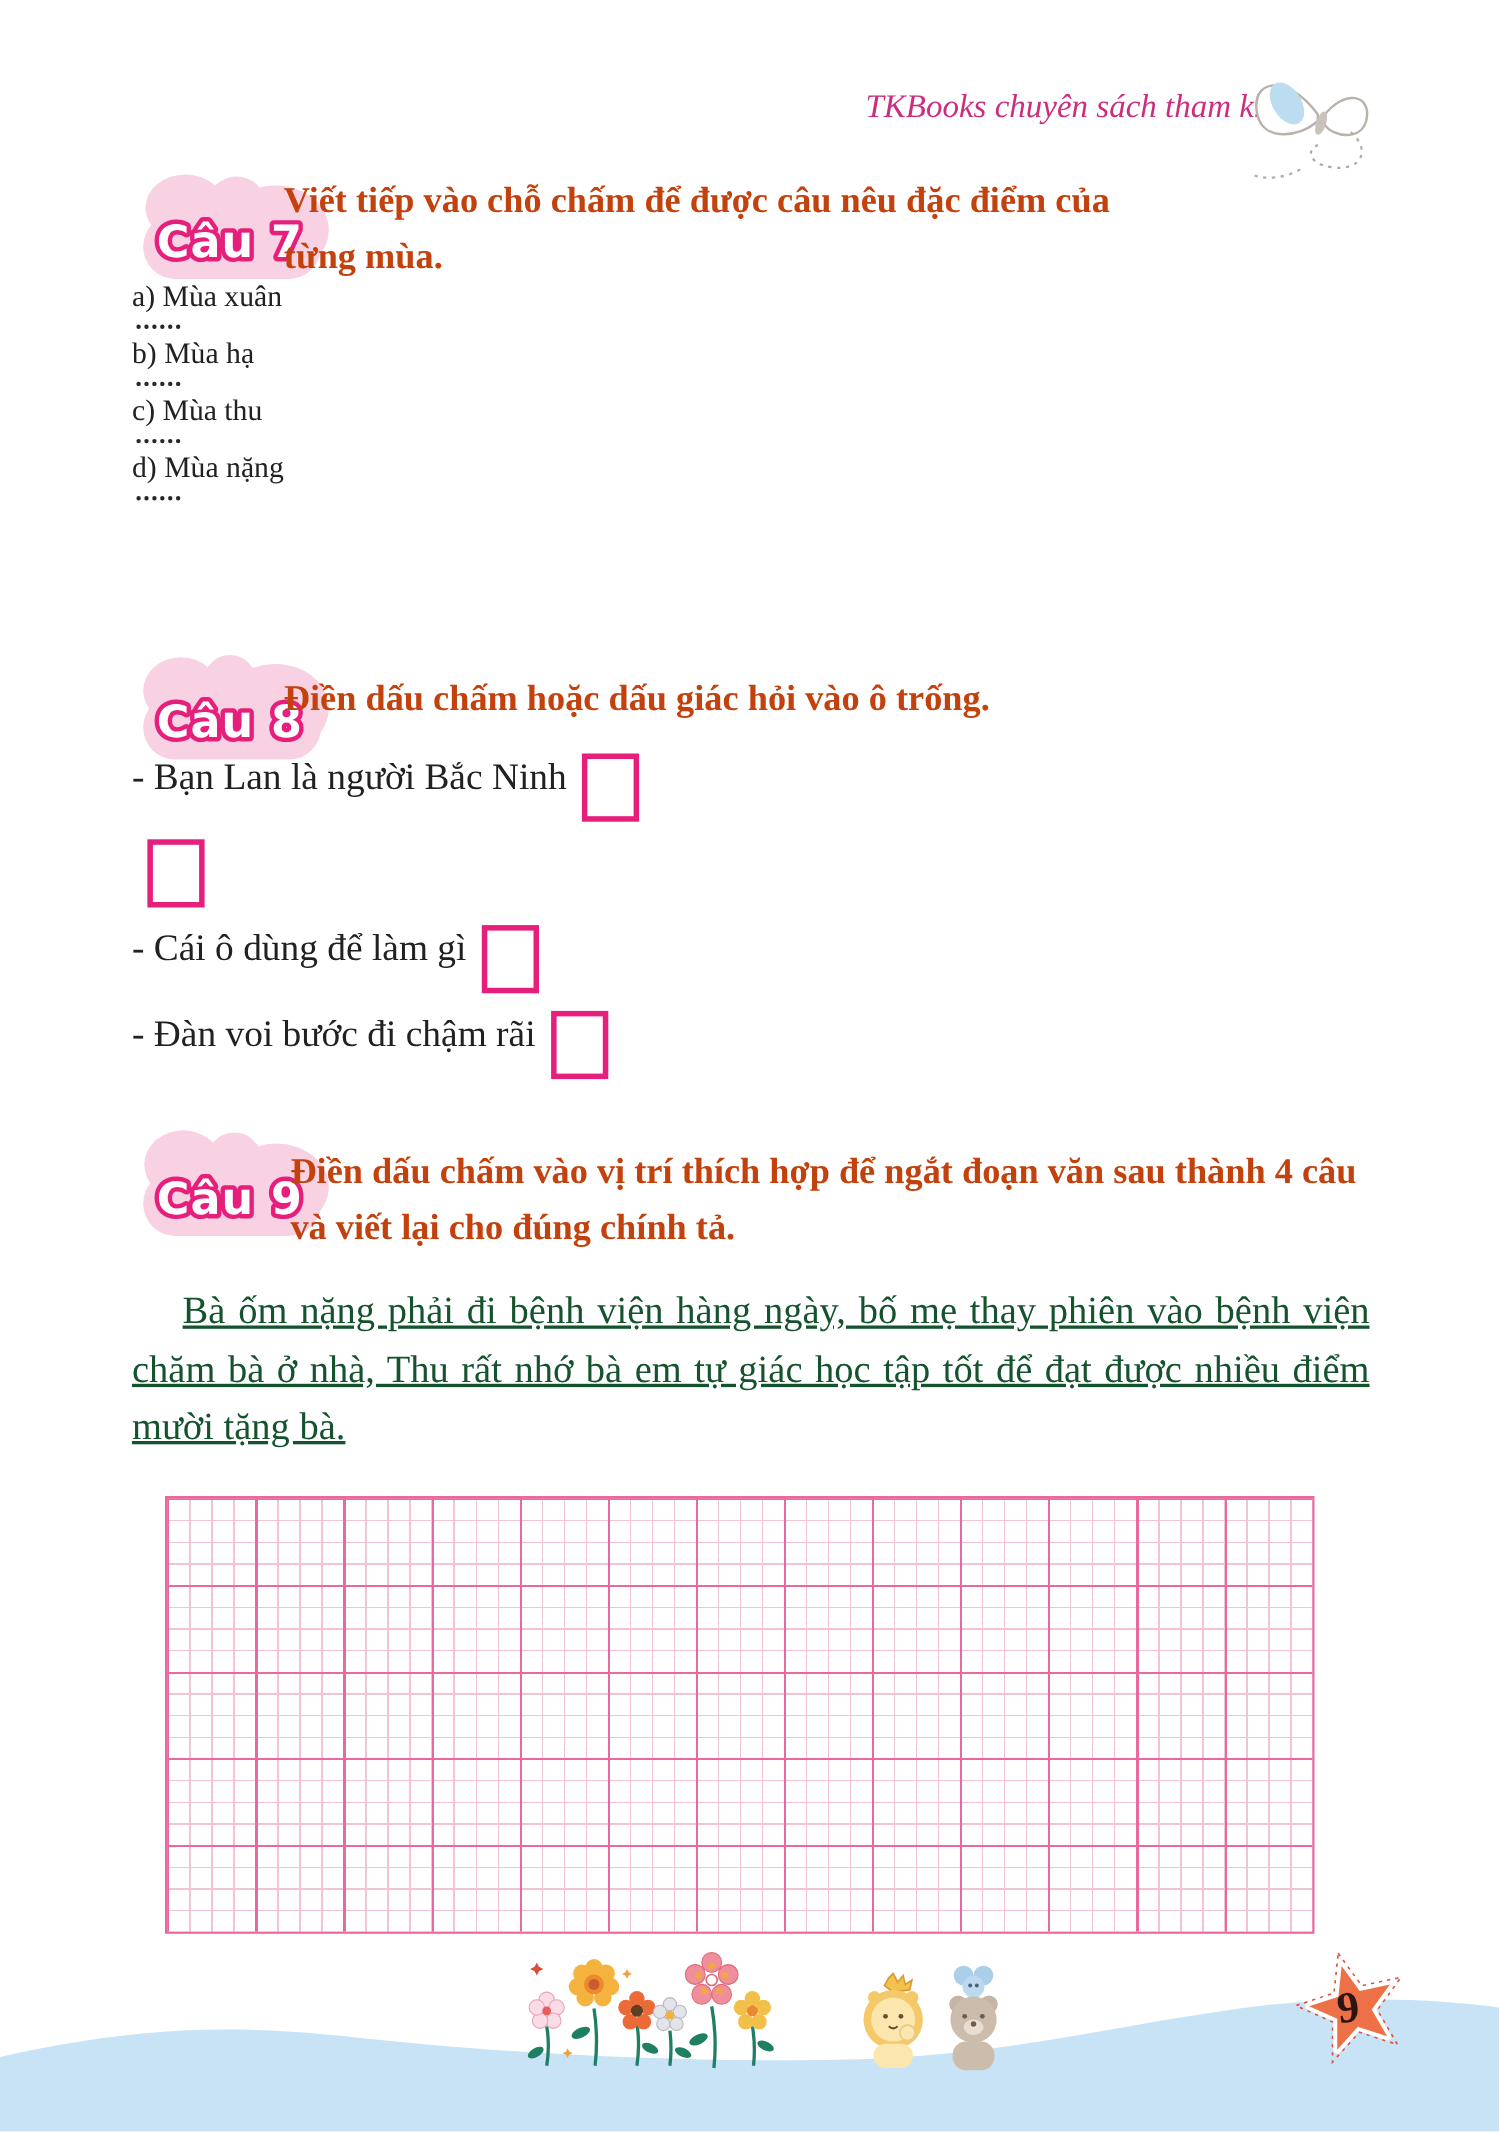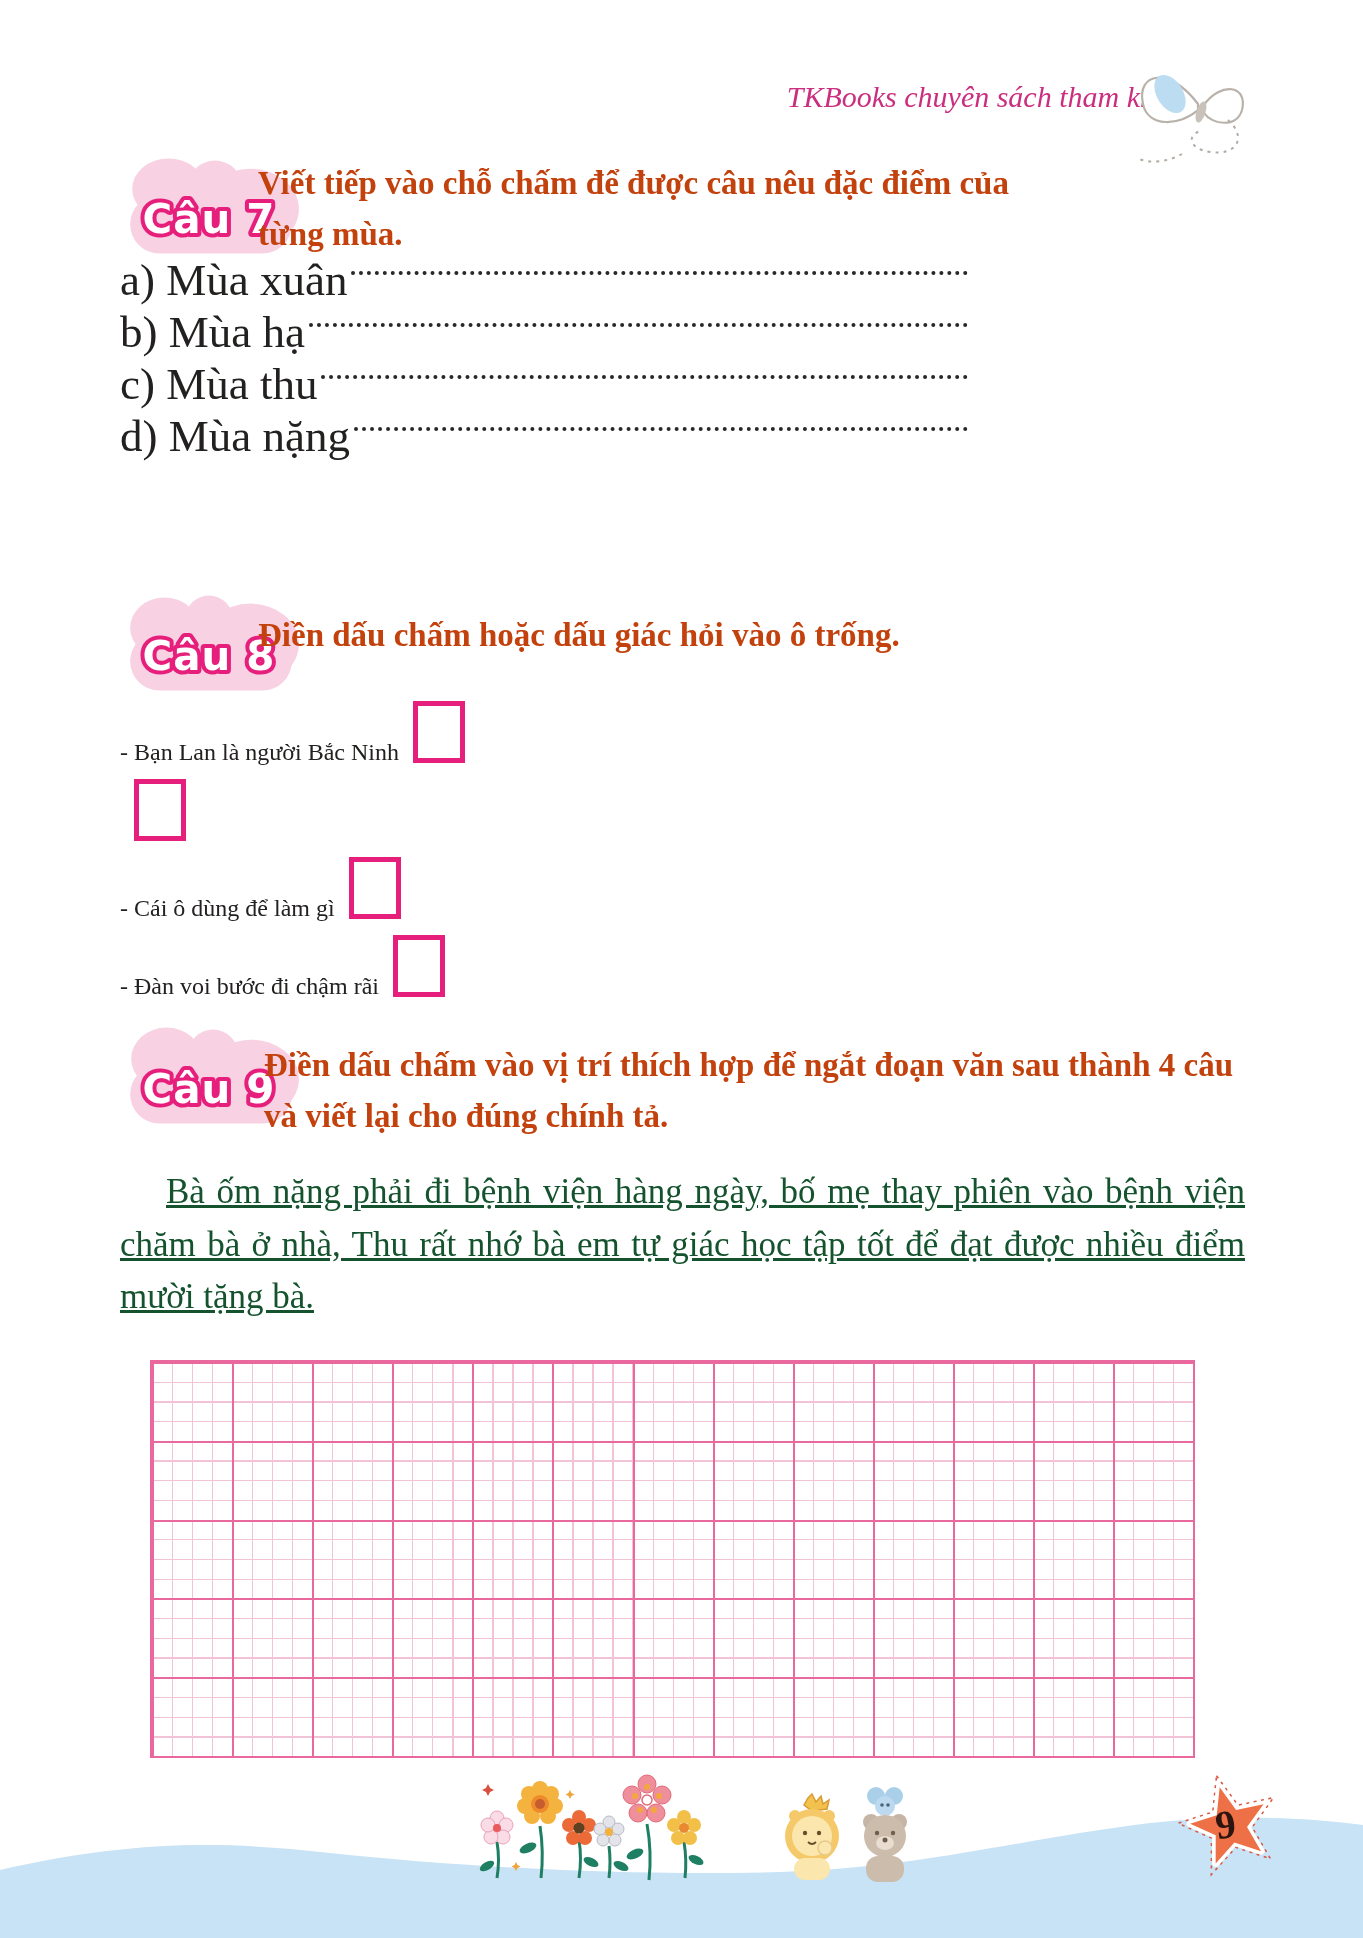--- a/index.html
+++ b/index.html
@@ -29,29 +29,29 @@
   
   .prompt{
     position:absolute;font-weight:bold;font-size:33px;line-height:1.55;
     color:#c2410c;margin:0;
   }
   .prompt-7{left:258px;top:158px;width:755px;}
   .prompt-8{left:258px;top:610px;width:800px;}
   .prompt-9{left:264px;top:1040px;width:990px;}
   
   .fill-lines{position:absolute;left:120px;top:254px;width:848px;}
-  .fill-line{display:flex;align-items:center;height:52px;font-size:45px;}
+  .fill-line{display:flex;align-items:flex-start;height:52px;font-size:27px;flex-direction:column;}
   .fill-label{white-space:nowrap;}
   .dots{
     flex:1;border-bottom:4px dotted #2a2826;
     transform:translateY(-7px);margin-left:4px;min-width:40px;
   }
   
   .box-lines{position:absolute;left:120px;top:688px;}
-  .box-line{display:flex;align-items:flex-end;height:78px;font-size:24px;}
+  .box-line{display:flex;align-items:flex-start;height:78px;font-size:34px;}
   .answer-box{
     width:42px;height:52px;border:5px solid #e51f7b;margin-left:14px;
     transform:translateY(-3px);background:#fff;
   }
   
   .passage{
     position:absolute;left:120px;top:1166px;width:1125px;margin:0;
     font-size:35px;line-height:1.5;text-align:justify;text-indent:46px;
     color:#14532d;
     text-decoration:underline;

